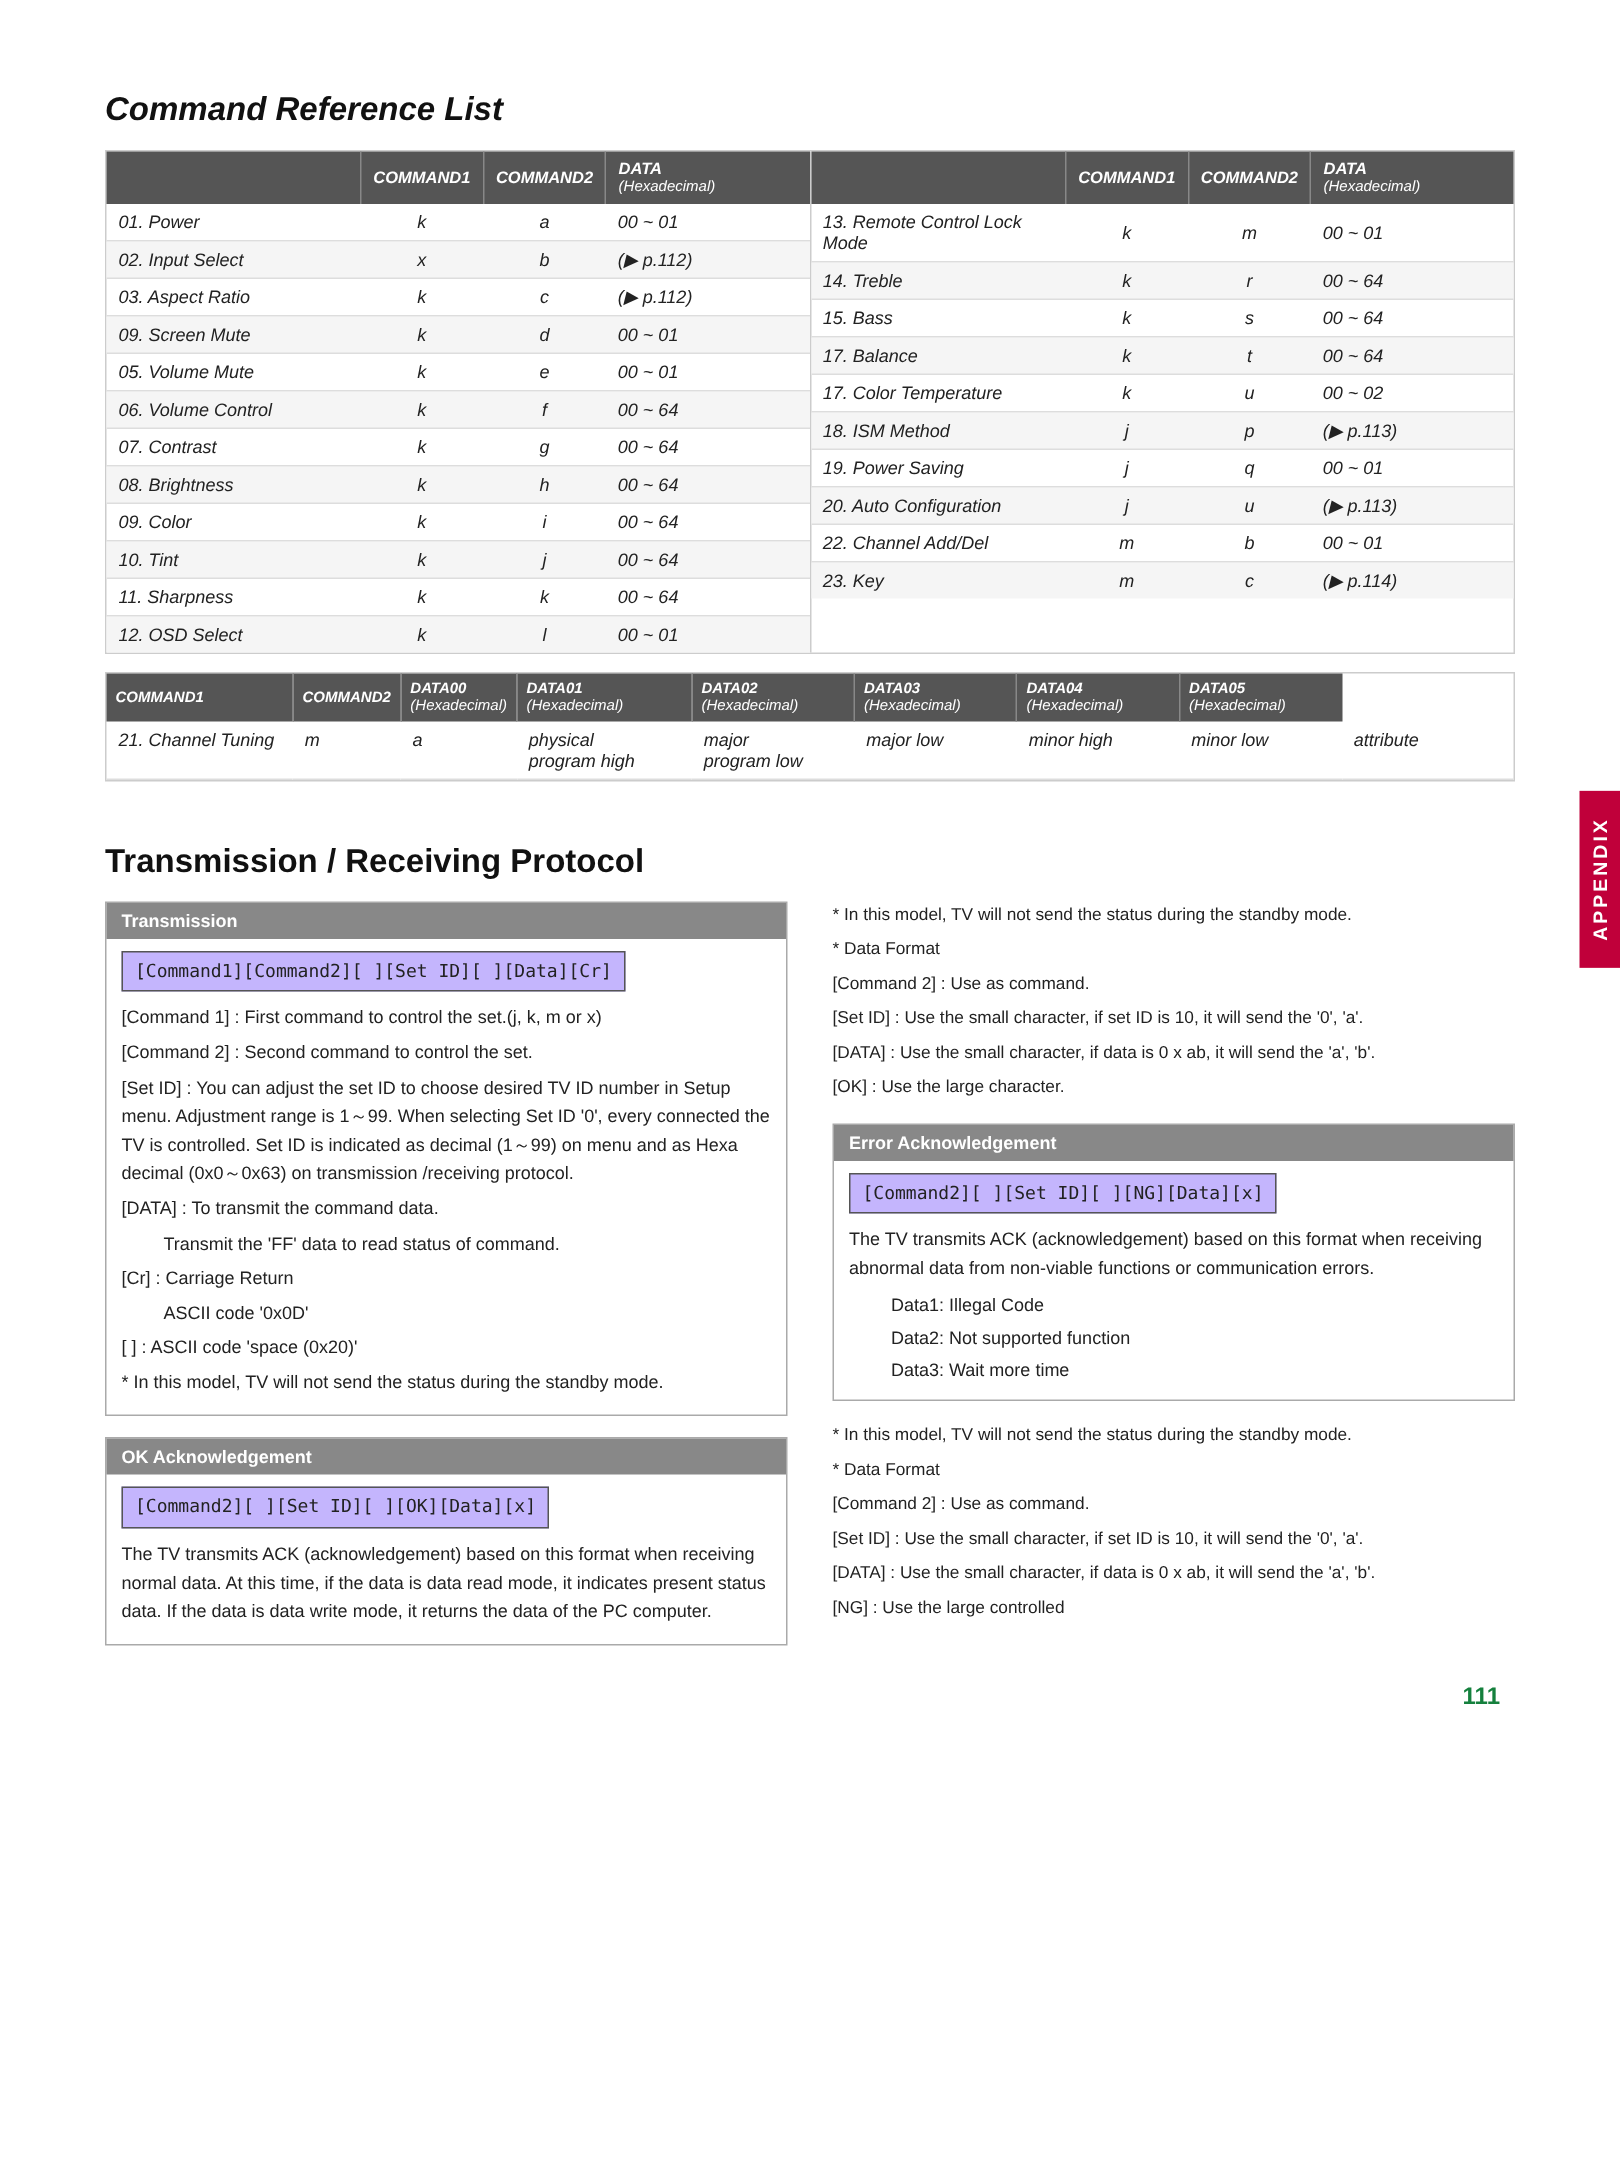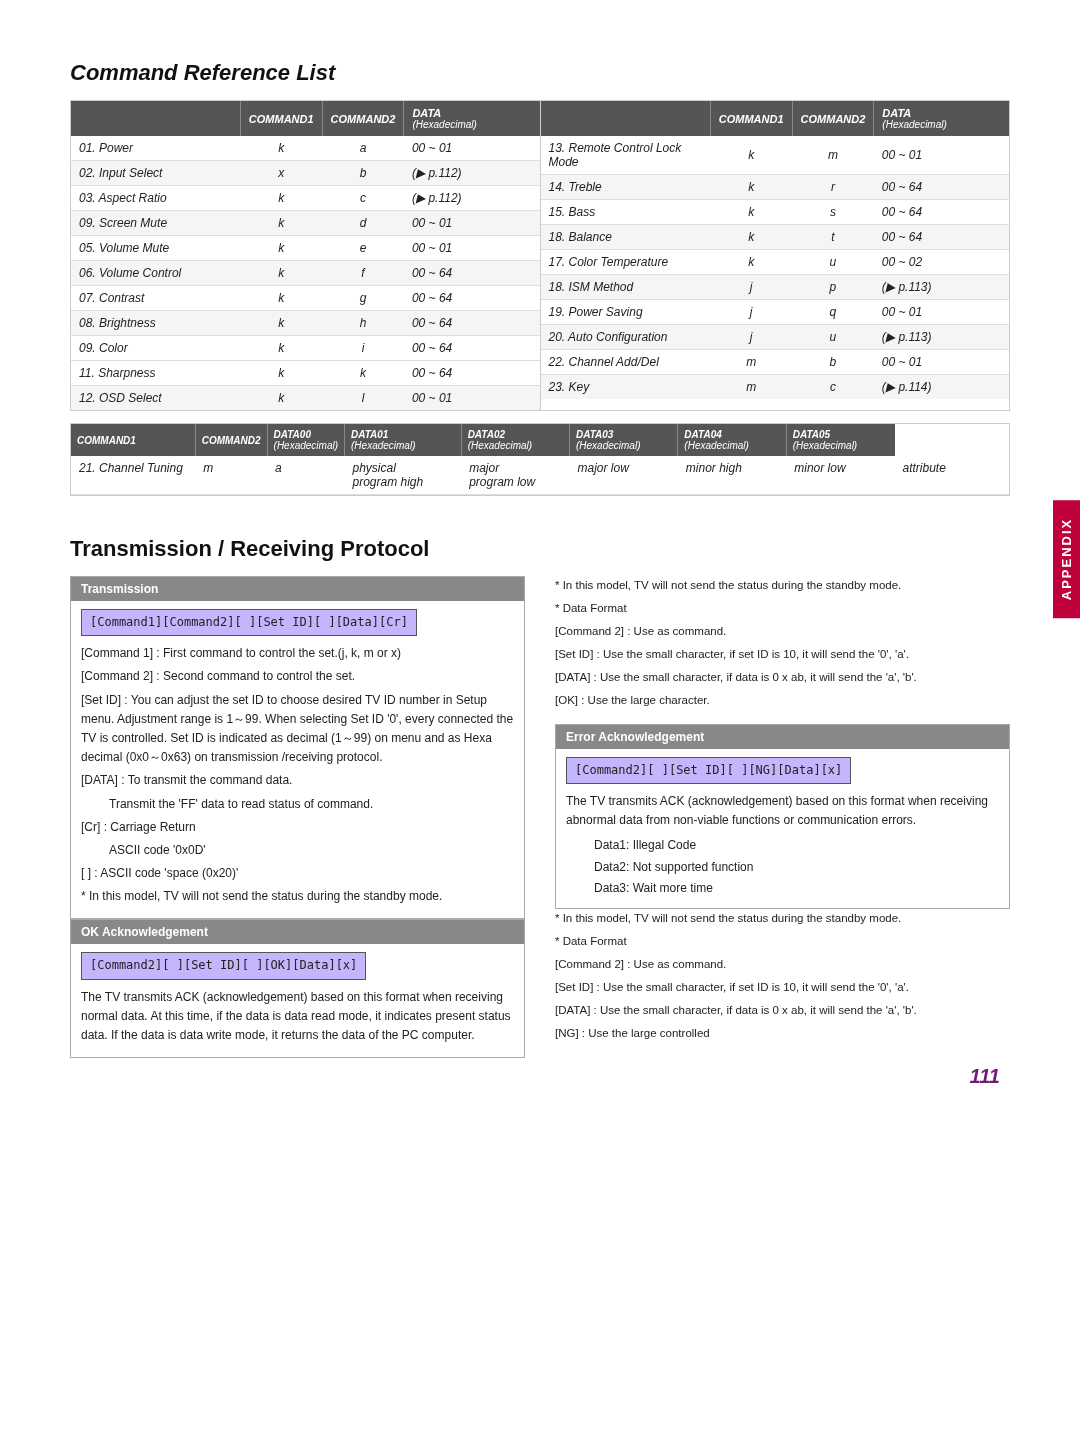--- a/index.html
+++ b/index.html
@@ -102,20 +102,21 @@
     .protocol-columns {
       display: flex;
       gap: 30px;
       margin-top: 10px;
     }
     .protocol-left { flex: 1; }
     .protocol-right { flex: 1; }
 
     .box-section {
       border: 1px solid #aaa;
+      margin-bottom: 14px;
     }
     .box-header {
       background: #888;
       color: #fff;
       font-weight: bold;
       font-size: 12px;
       padding: 5px 10px;
     }
     .box-content {
       padding: 8px 10px;
@@ -138,24 +139,23 @@
       font-size: 11.5px;
       line-height: 1.65;
       margin-bottom: 4px;
     }
 
     
     .page-footer {
       position: absolute;
       bottom: 30px;
       right: 80px;
-      font-size: 20px;
+      font-size: 16px;
       font-weight: bold;
-      color: #701a75;
-      font-style: italic;
+      color: #15803d;
     }
     .appendix-tab {
       position: absolute;
       right: 0;
       top: 50%;
       transform: translateY(-50%);
       background: #c0003a;
       color: #fff;
       font-weight: bold;
       font-size: 13px;
@@ -236,20 +236,26 @@
     <td style="text-align:center">k</td>
     <td style="text-align:center">h</td>
     <td>00 ~ 64</td>
   </tr>
               <tr>
     <td>09. Color</td>
     <td style="text-align:center">k</td>
     <td style="text-align:center">i</td>
     <td>00 ~ 64</td>
   </tr>
+              <tr class="shaded">
+    <td>10. Tint</td>
+    <td style="text-align:center">k</td>
+    <td style="text-align:center">j</td>
+    <td>00 ~ 64</td>
+  </tr>
               <tr>
     <td>11. Sharpness</td>
     <td style="text-align:center">k</td>
     <td style="text-align:center">k</td>
     <td>00 ~ 64</td>
   </tr>
               <tr class="shaded">
     <td>12. OSD Select</td>
     <td style="text-align:center">k</td>
     <td style="text-align:center">l</td>
@@ -284,21 +290,21 @@
     <td style="text-align:center">r</td>
     <td>00 ~ 64</td>
   </tr>
               <tr>
     <td>15. Bass</td>
     <td style="text-align:center">k</td>
     <td style="text-align:center">s</td>
     <td>00 ~ 64</td>
   </tr>
               <tr class="shaded">
-    <td>18. Balance</td>
+    <td>17. Balance</td>
     <td style="text-align:center">k</td>
     <td style="text-align:center">t</td>
     <td>00 ~ 64</td>
   </tr>
               <tr>
     <td>17.  Color Temperature</td>
     <td style="text-align:center">k</td>
     <td style="text-align:center">u</td>
     <td>00 ~ 02</td>
   </tr>

